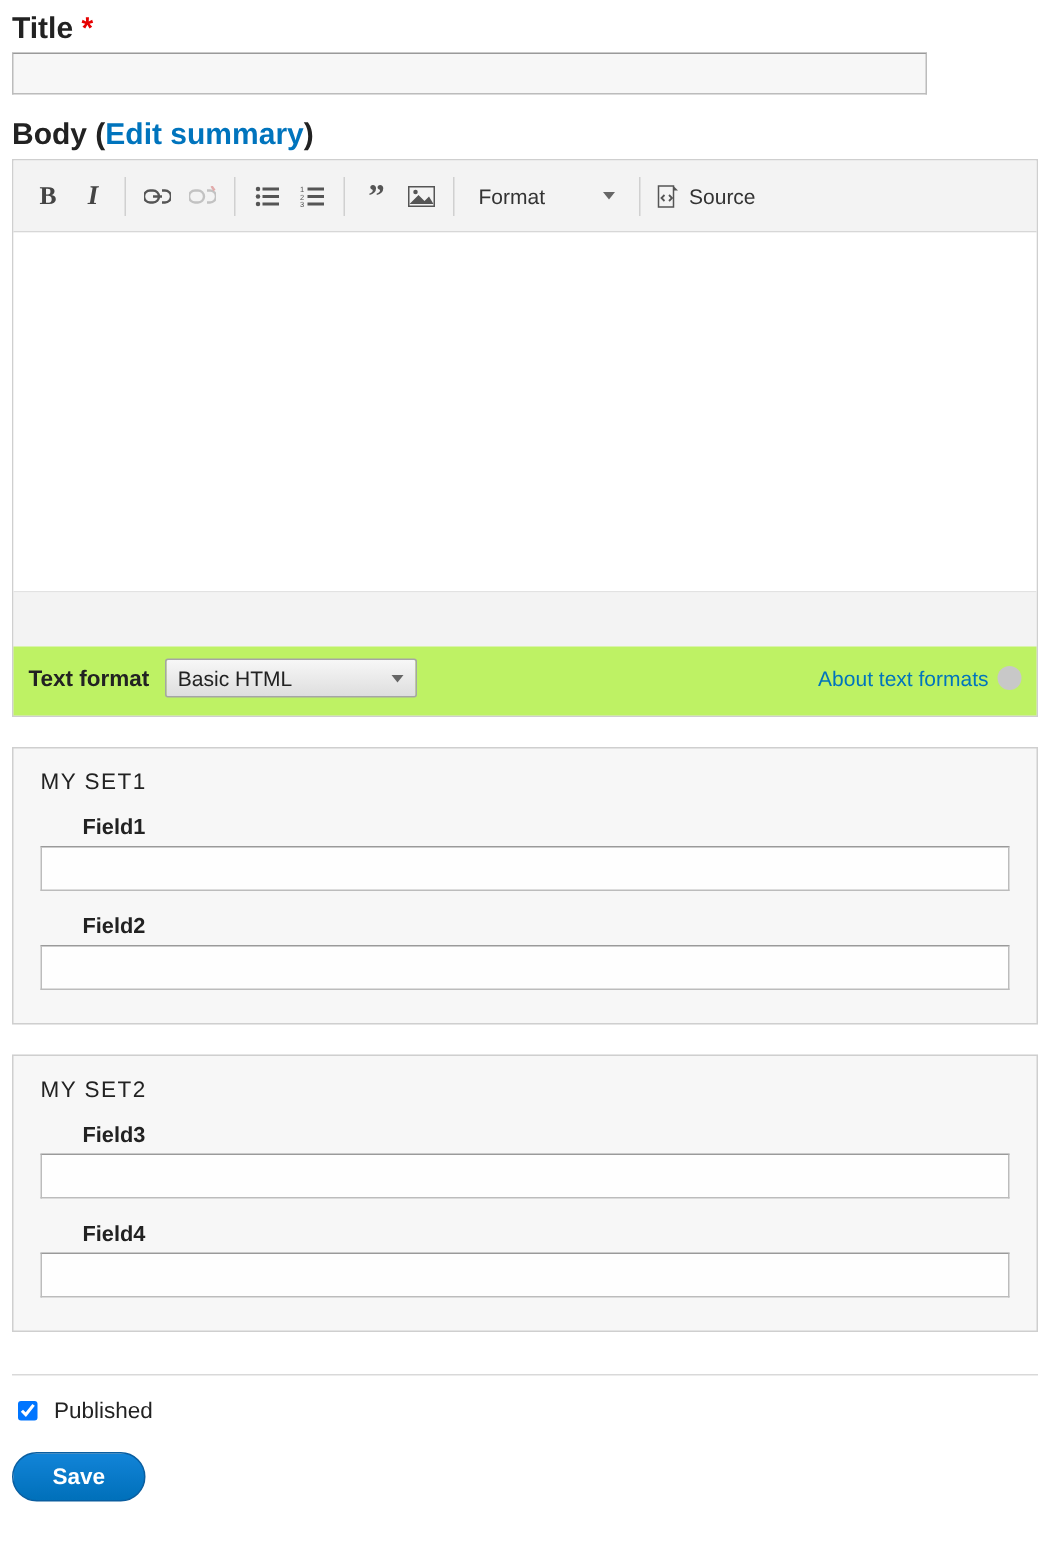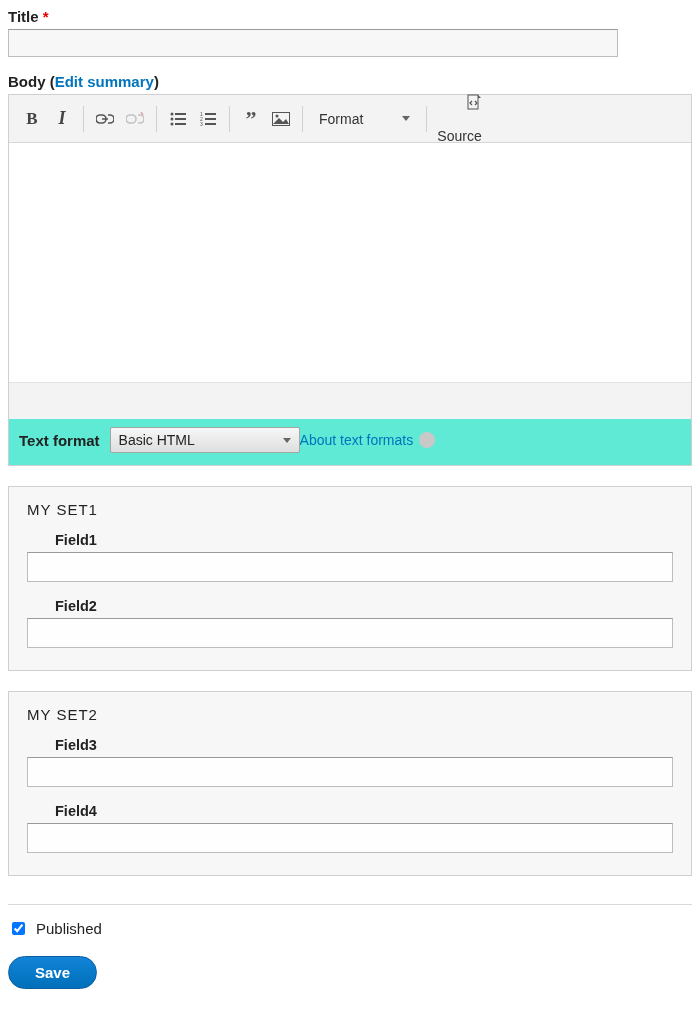--- a/index.html
+++ b/index.html
@@ -7,21 +7,21 @@
     margin: 0;
     padding: 8px 8px 20px 8px;
     font-family: "Helvetica Neue", Arial, sans-serif;
     font-size: 14px;
     color: #222;
     background: #fff;
     width: 700px;
   }
   .label {
     font-weight: 700;
-    font-size: 15px;
+    font-size: 20px;
     margin-bottom: 4px;
   }
   .req { color: #e60000; font-weight: 700; }
   .link { color: #0074bd; cursor: pointer; }
   .title-input {
     display: block;
     width: 610px;
     height: 28px;
     border: 1px solid #bcbcbc;
     border-top: 1px solid #9a9a9a;
@@ -68,43 +68,42 @@
     color: #333;
     cursor: pointer;
   }
   .tb-caret {
     width: 0; height: 0;
     border-left: 4px solid transparent;
     border-right: 4px solid transparent;
     border-top: 5px solid #666;
   }
   .tb-source {
-    display: flex; align-items: flex-end; gap: 18px;
+    display: flex; align-items: flex-end; gap: 6px;
     font-size: 14px; color: #333; cursor: pointer;
     padding-left: 4px;
-    flex-direction: column;
   }
   .ck-area {
     background: #fff;
     height: 240px;
     border-bottom: 1px solid #e2e2e2;
   }
   .ck-footer { height: 36px; background: #f3f3f3; }
   .tf-row {
     display: flex;
     align-items: center;
-    justify-content: flex-start;
+    justify-content: space-between;
     padding: 8px 10px 12px 10px;
-    background: #5eead4;
+    background: #bef264;
   }
   .tf-left { display: flex; align-items: center; gap: 10px; }
   .tf-label { font-weight: 700; font-size: 15px; }
   .tf-select {
     position: relative;
-    width: 190px;
+    width: 168px;
     height: 26px;
     border: 1px solid #a5a5a5;
     background: linear-gradient(#f7f7f7, #dedede);
     display: flex;
     align-items: center;
     padding: 0 8px;
     font-size: 14px;
     cursor: pointer;
     border-radius: 2px;
   }

